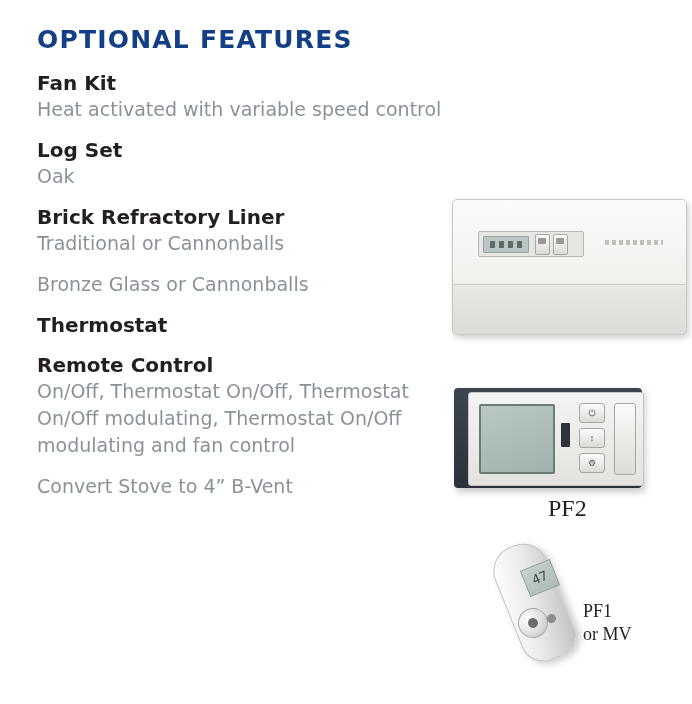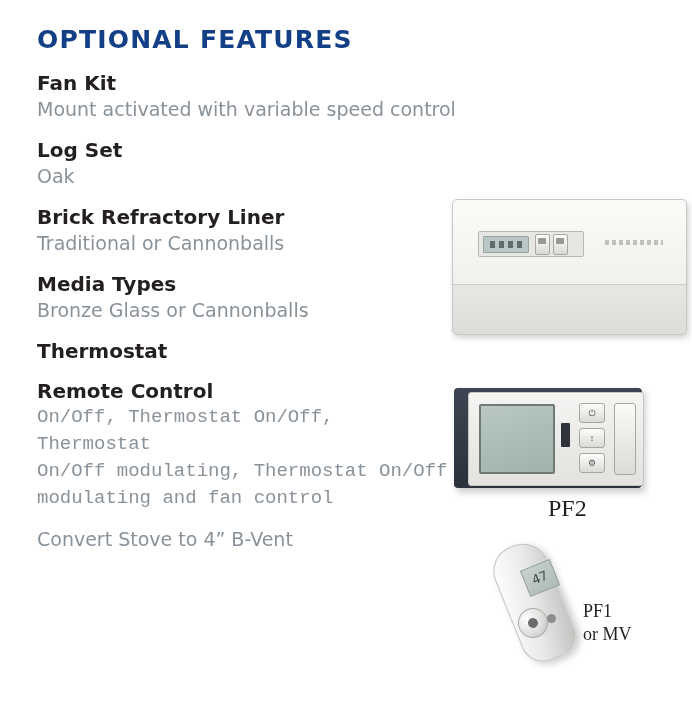--- a/index.html
+++ b/index.html
@@ -295,46 +295,45 @@
 <body>
 
 <div id="page">
 
   <div class="section-title">OPTIONAL FEATURES</div>
 
   <div class="features">
 
     <div class="feature">
       <div class="feature-name">Fan Kit</div>
-      <div class="feature-desc">Mount activated with variable speed control</div>
+      <div class="feature-desc">Heat activated with variable speed control</div>
     </div>
 
     <div class="feature">
       <div class="feature-name">Log Set</div>
       <div class="feature-desc">Oak</div>
     </div>
 
     <div class="feature">
       <div class="feature-name">Brick Refractory Liner</div>
       <div class="feature-desc">Traditional or Cannonballs</div>
     </div>
 
 
     <div class="feature">
-      <div class="feature-name">Media Types</div>
       <div class="feature-desc">Bronze Glass or Cannonballs</div>
     </div>
 
     <div class="feature">
       <div class="feature-name">Thermostat</div>
     </div>
 
     <div class="feature">
       <div class="feature-name">Remote Control</div>
-      <div class="feature-desc" style="white-space:pre-line;font-family:Liberation Mono, monospace;">On/Off, Thermostat On/Off, Thermostat
+      <div class="feature-desc" style="white-space:pre-line;">On/Off, Thermostat On/Off, Thermostat
 On/Off modulating, Thermostat On/Off
 modulating and fan control</div>
     </div>
 
     <div class="feature">
       <div class="feature-desc">Convert Stove to 4” B-Vent</div>
     </div>
 
   </div>
 

